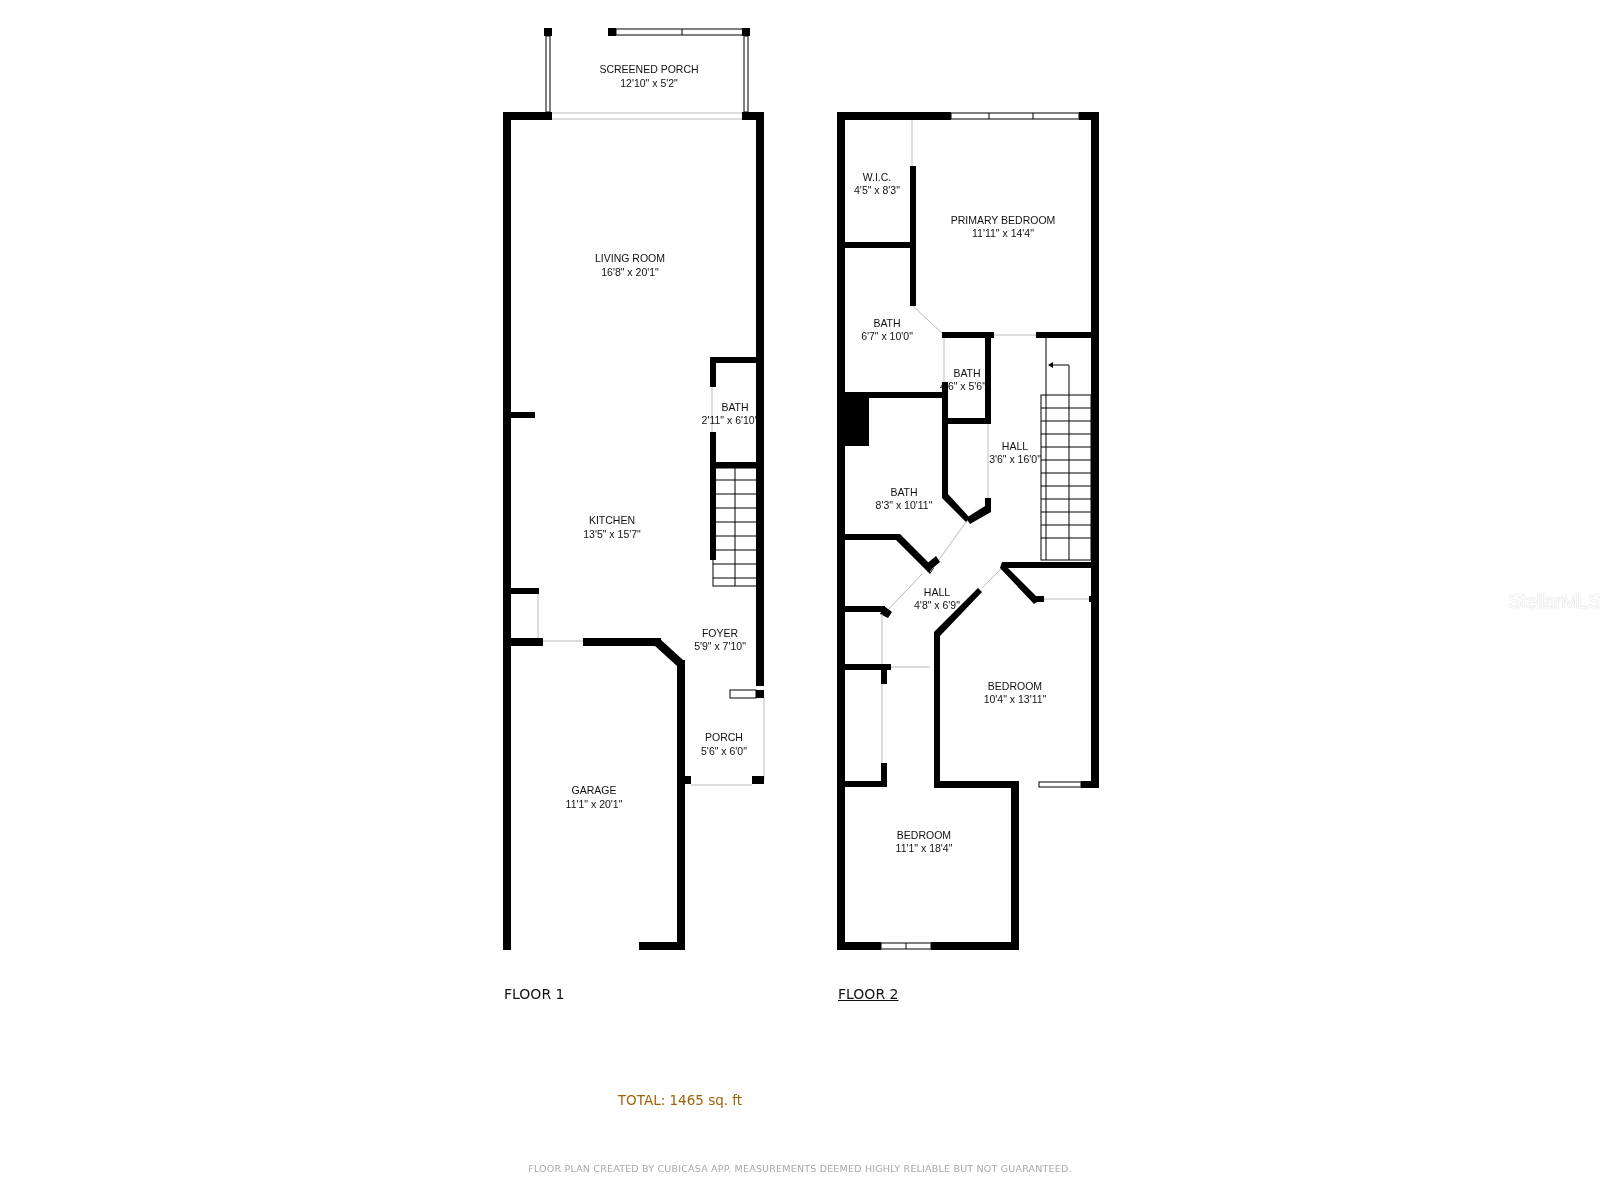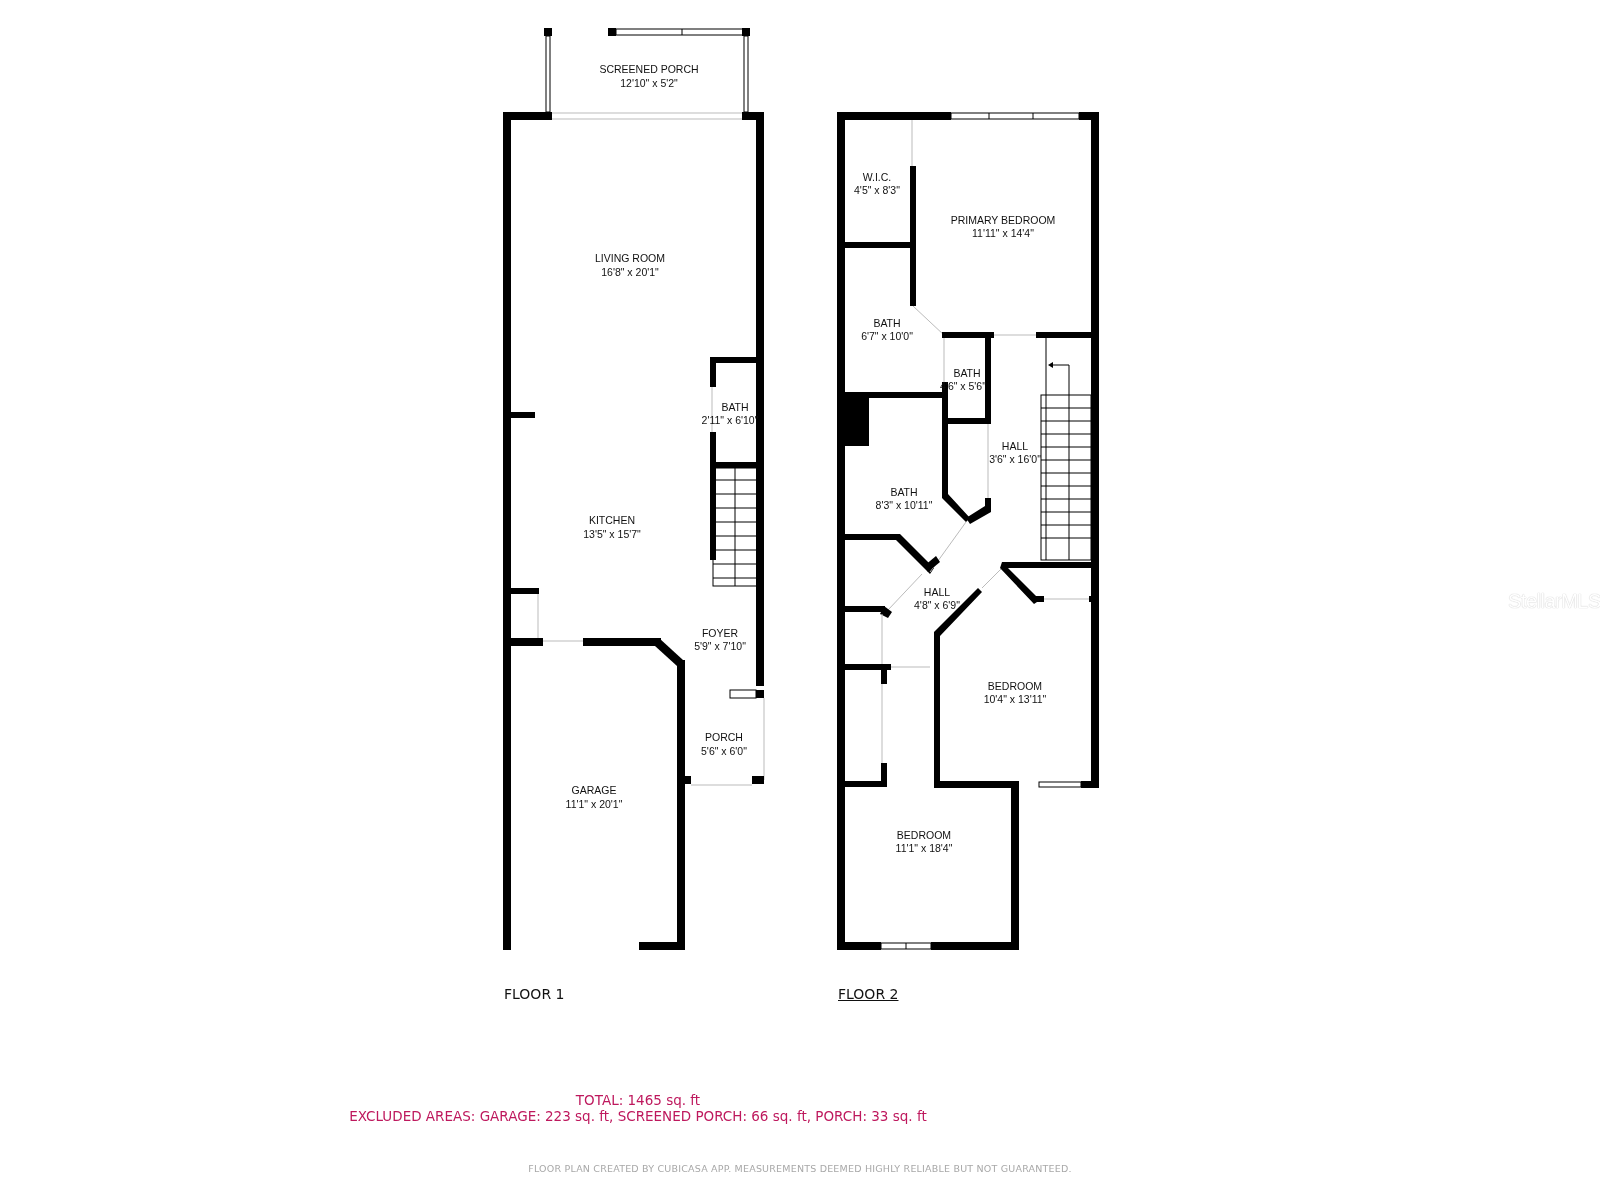--- a/index.html
+++ b/index.html
@@ -4,21 +4,21 @@
 <style>
   html, body { margin: 0; padding: 0; background: #ffffff; }
   body { width: 1600px; height: 1200px; position: relative; overflow: hidden; font-family: "DejaVu Sans", sans-serif; }
   #plan { position: absolute; left: 0; top: 0; width: 1600px; height: 1200px; }
   .wall { fill: #000; }
   .thinline { stroke: #000; stroke-width: 1; fill: none; }
   .opening { stroke: #bbb; stroke-width: 1; fill: #fff; }
   .win { fill: #fff; stroke: #000; stroke-width: 1; }
   .room-name, .room-dim { font-family: "Liberation Sans", sans-serif; font-size: 10.5px; fill: #111; text-anchor: middle; }
   .floor-label { position: absolute; font-family: "DejaVu Sans", sans-serif; font-size: 14px; color: #111; }
-  .summary { position: absolute; left: 0; width: 1276px; text-align: center; font-family: "DejaVu Sans", sans-serif; color: #be185d; }
+  .summary { position: absolute; left: 0; width: 1276px; text-align: center; font-family: "DejaVu Sans", sans-serif; color: #a16207; padding-left: 42px; }
   .summary .line { font-size: 13.5px; line-height: 16px; }
   .disclaimer { position: absolute; left: 0; width: 1600px; top: 1163px; text-align: center; font-family: "DejaVu Sans", sans-serif; font-size: 9.5px; color: #a8a8a8; letter-spacing: 0.2px; }
   .watermark { position: absolute; left: 1508px; top: 590px; font-family: "Liberation Sans", sans-serif; font-size: 20px; color: #fff; text-shadow: 0 0 1px #cfcfcf, 0 0 1px #cfcfcf; letter-spacing: -0.5px; }
 </style>
 </head>
 <body>
 
 <svg id="plan" viewBox="0 0 1600 1200" xmlns="http://www.w3.org/2000/svg">
 
   <g>
@@ -229,18 +229,17 @@
       <text class="room-dim" x="924" y="852">11'1" x 18'4"</text>
     </g>
   </g>
 </svg>
 
 <div class="floor-label" style="left:504px; top:986px;">FLOOR 1</div>
 <div class="floor-label" style="left:838px; top:986px;text-decoration:underline;">FLOOR 2</div>
 
 <div class="summary" style="top:1092px;">
   <div class="line">TOTAL: 1465 sq. ft</div>
-  <div class="line">EXCLUDED AREAS: GARAGE: 223 sq. ft, SCREENED PORCH: 66 sq. ft, PORCH: 33 sq. ft</div>
 </div>
 
 <div class="disclaimer">FLOOR PLAN CREATED BY CUBICASA APP. MEASUREMENTS DEEMED HIGHLY RELIABLE BUT NOT GUARANTEED.</div>
 
 <div class="watermark">StellarMLS</div>
 
 </body></html>

